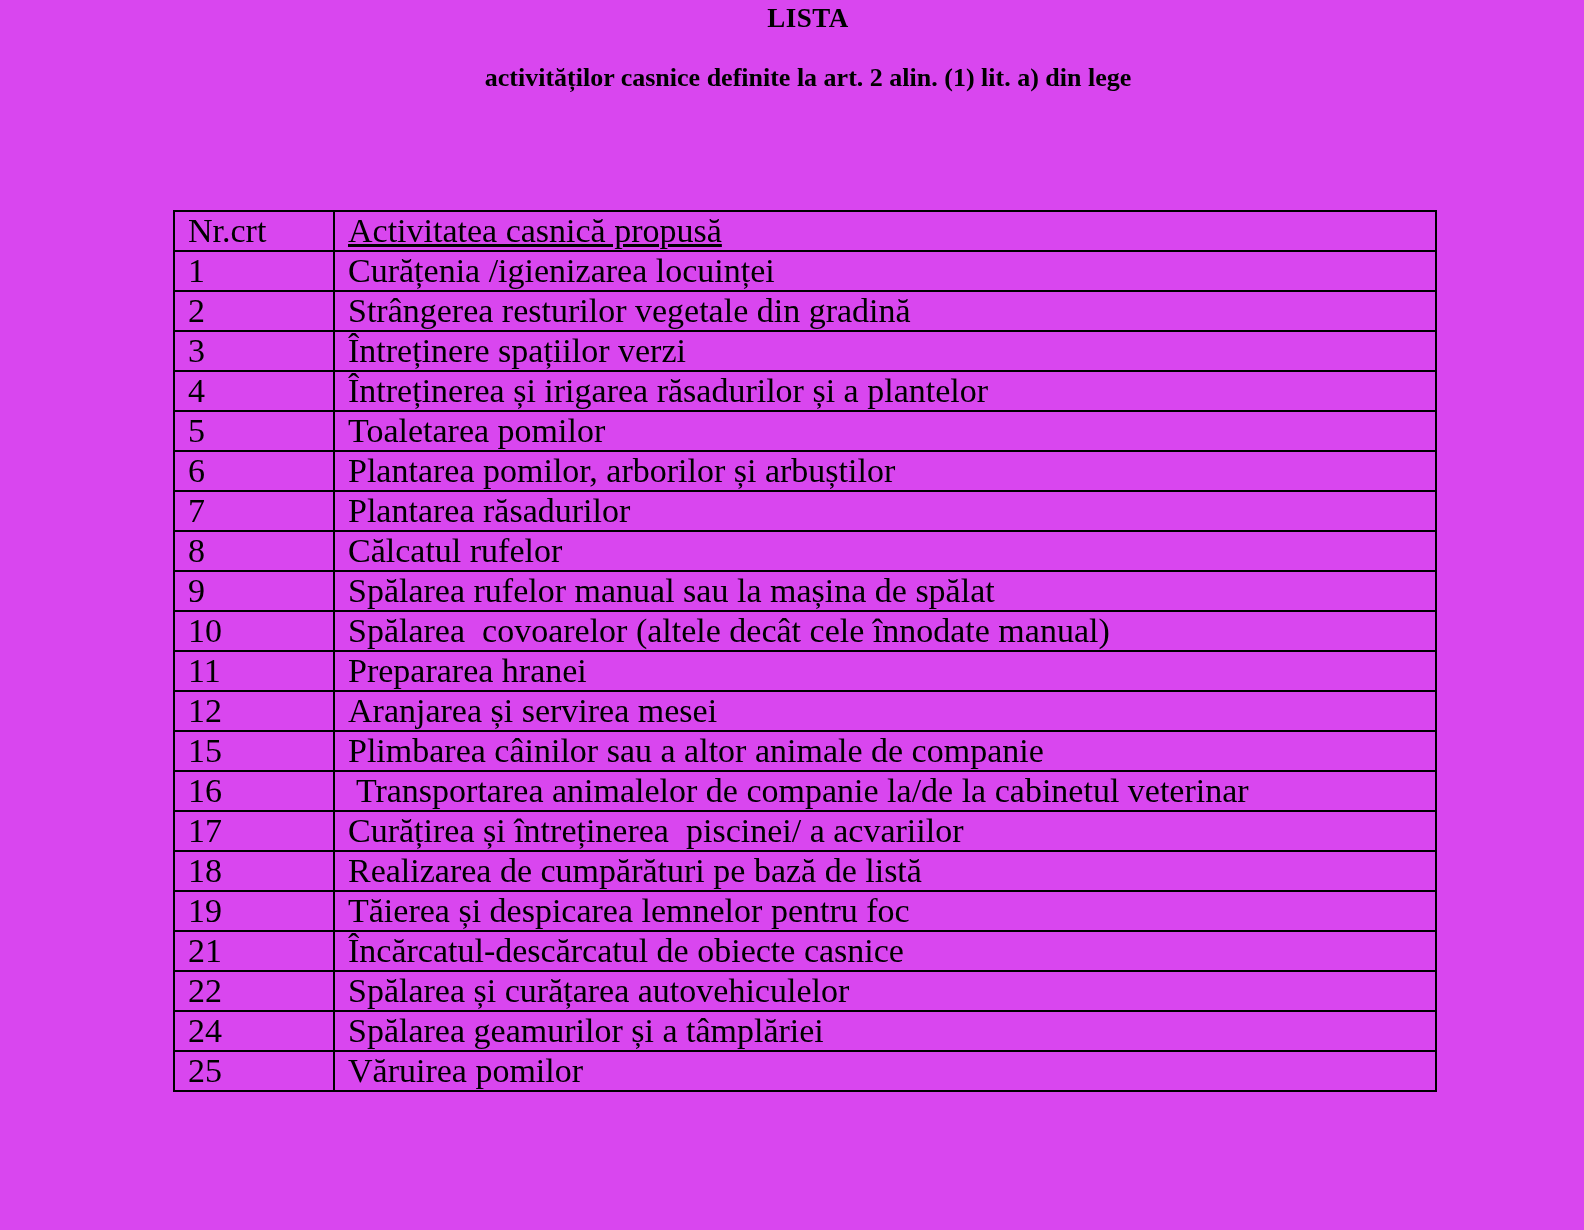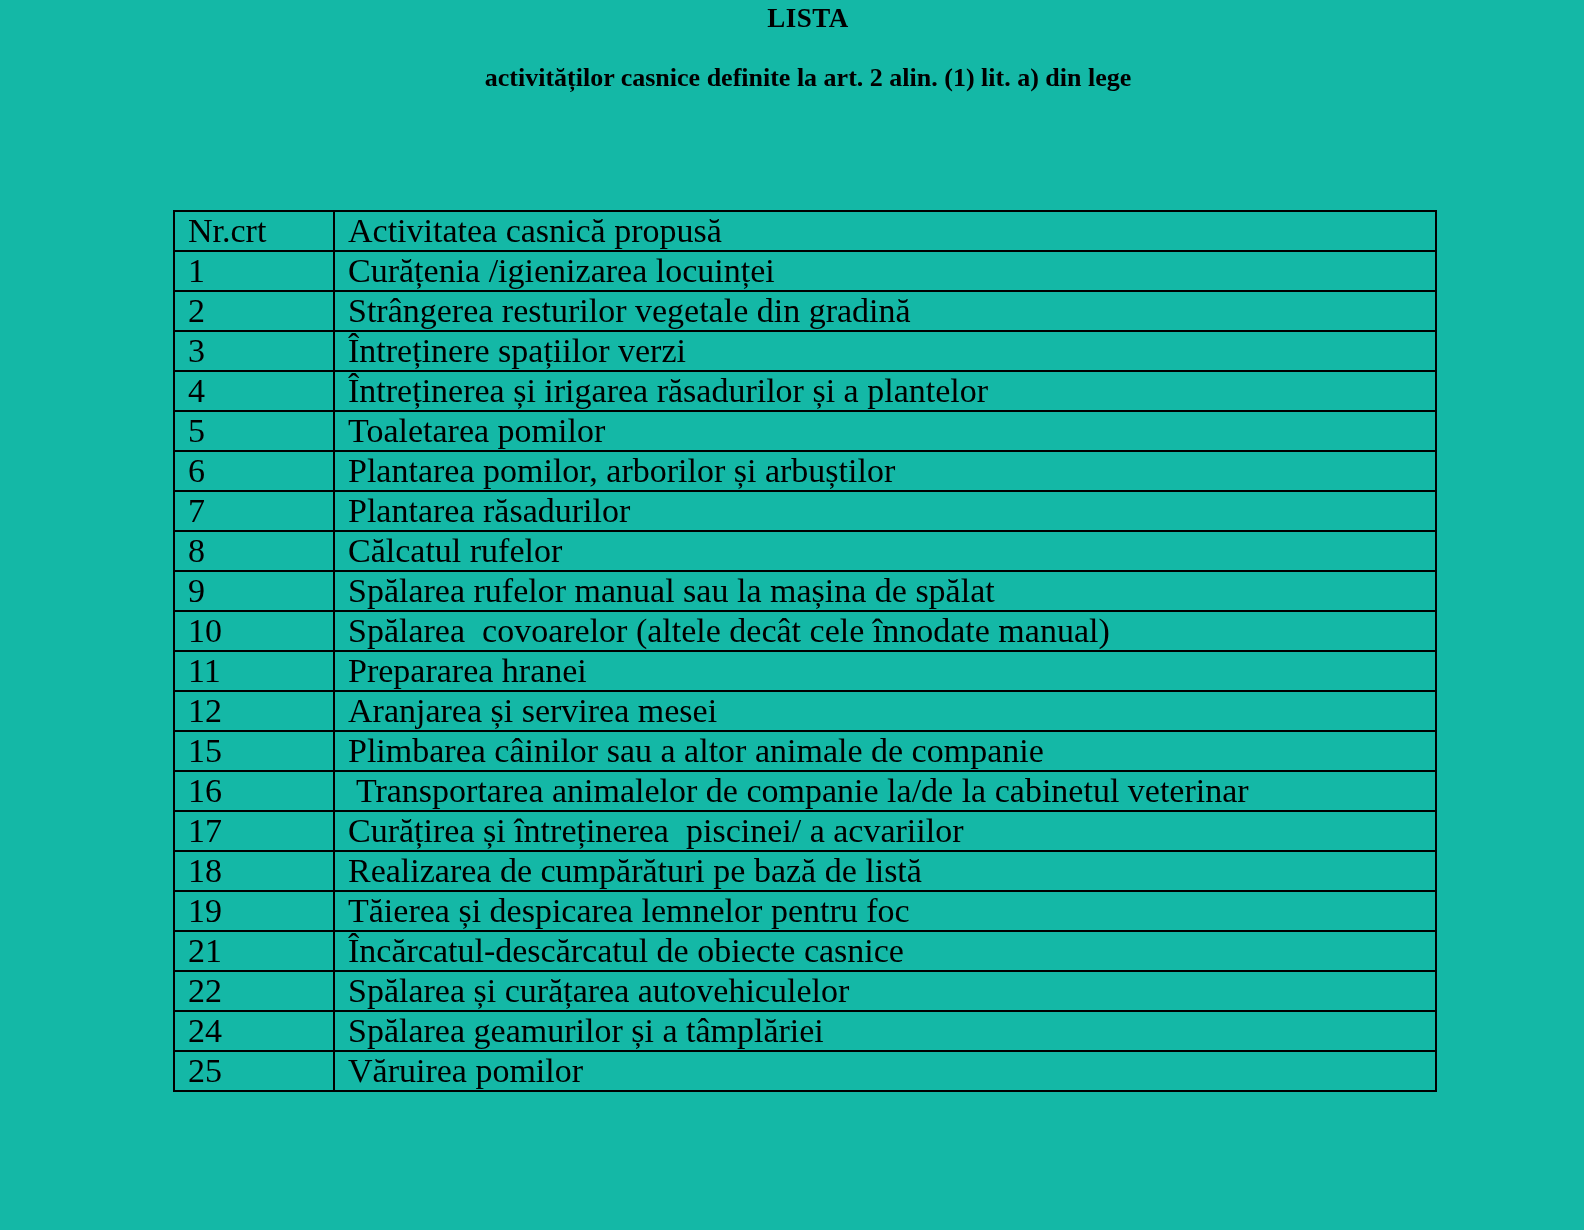--- a/index.html
+++ b/index.html
@@ -9,21 +9,21 @@
     width: 1584px;
     height: 1230px;
     overflow: hidden;
     font-family: "Liberation Serif", "DejaVu Serif", serif;
     color: #000000;
   }
   .page {
     position: relative;
     width: 1584px;
     height: 1230px;
-    background: #14b8a6;
+    background: #d946ef;
   }
   .titles {
     position: absolute;
     top: 0;
     left: 0;
     width: 1616px; 
     text-align: center;
   }
   .doc-title {
     margin: 0;
@@ -53,21 +53,21 @@
     border: 2px solid #000000;
     height: 37px;
     padding: 0 0 0 13px;
     font-size: 34px;
     font-weight: normal;
     text-align: left;
     vertical-align: middle;
     white-space: pre; 
     overflow: hidden;
   }
-  th.col-activity { font-weight: bold; }
+  th.col-activity { font-weight: bold; text-decoration: underline; }
 </style>
 </head>
 <body>
 
 <div class="page">
 
   <div class="titles">
     <h1 class="doc-title">LISTA</h1>
     <h2 class="doc-subtitle">activităților casnice definite la art. 2 alin. (1) lit. a) din lege</h2>
   </div>

